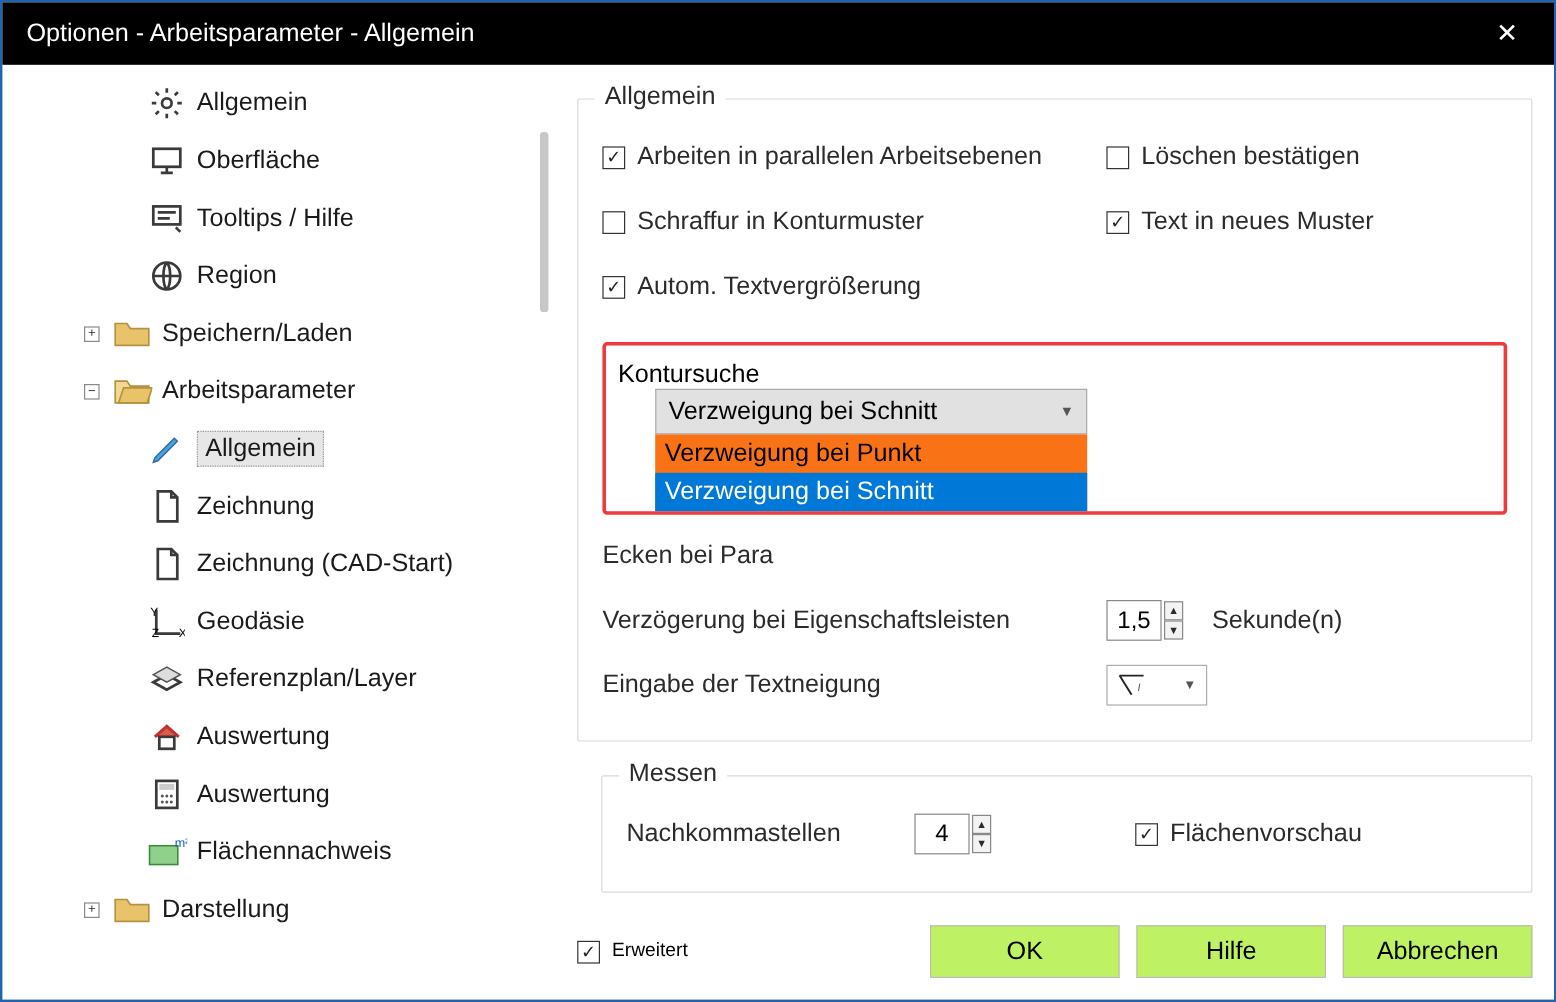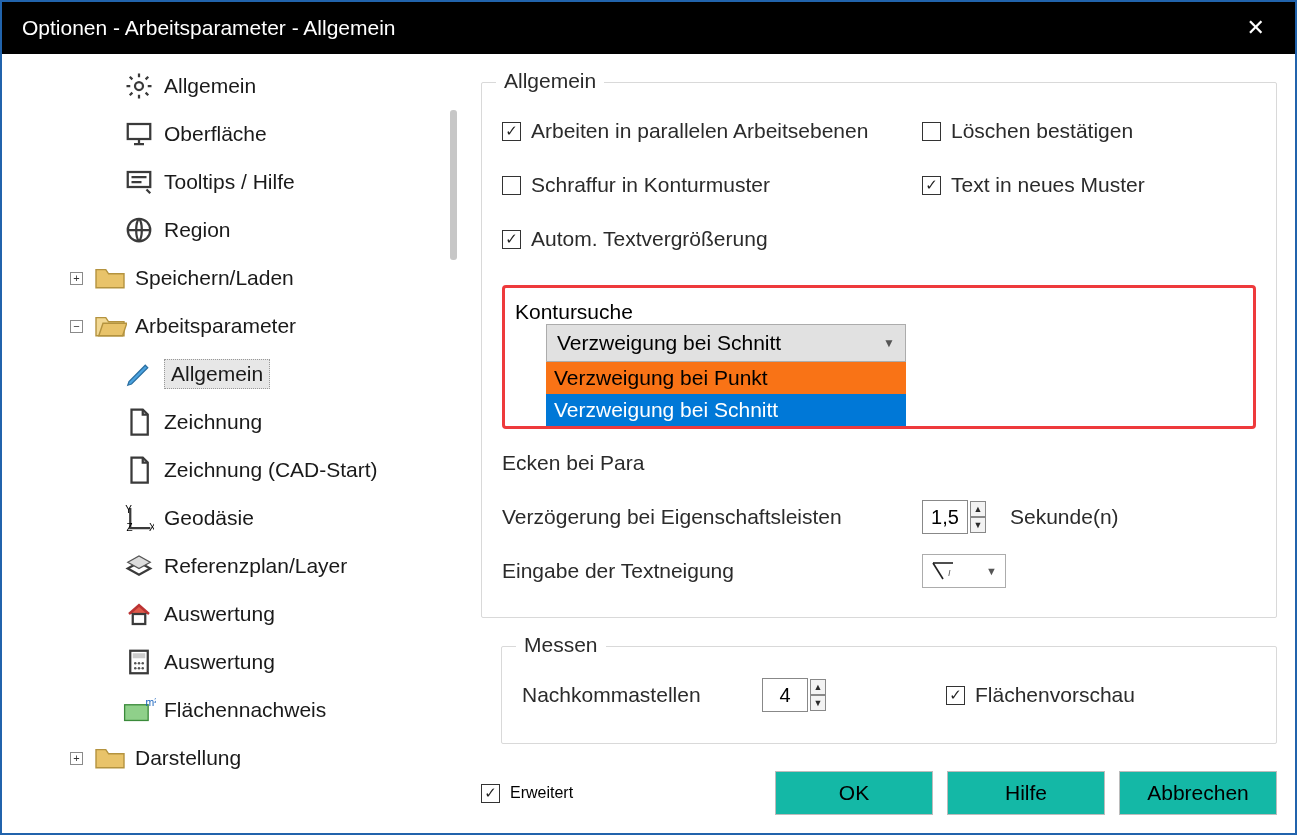--- a/index.html
+++ b/index.html
@@ -35,21 +35,21 @@
   .dd-list { background:#f97316; border-top:none; }
   .dd-item { height: 32px; display:flex; align-items:center; padding:0 8px; font-size:21px; cursor:pointer; }
   .dd-item.sel { background:#0078d7; color:#fff; }
   .num-field { display:flex; align-items:center; }
   .num-input { width: 46px; height: 34px; border:1px solid #888; text-align:center; font-size:20px; }
   .num-spin { display:flex; flex-direction:column; margin-left:2px; }
   .num-spin span { width:16px; height:16px; border:1px solid #888; font-size:9px; text-align:center; line-height:14px; cursor:pointer; background:#f3f3f3;}
   .slant-dd { width: 84px; height: 34px; border:1px solid #acacac; display:flex; align-items:center; justify-content:space-between; padding:0 8px; font-size:18px; background:#fff; cursor:pointer;}
   .footer { margin-top: auto; display:flex; align-items:center; padding: 18px 0 18px 0; gap: 14px; }
   .footer .spacer { flex:1; }
-  .btn { width: 158px; height: 44px; border:1px solid #bcbcbc; background:#14b8a6; font-size:21px; cursor:pointer; }
+  .btn { width: 158px; height: 44px; border:1px solid #bcbcbc; background:#bef264; font-size:21px; cursor:pointer; }
   svg { display:block; }
 </style>
 </head>
 <body>
 
 <div class="window">
   <div class="titlebar">
     <div class="title">Optionen - Arbeitsparameter - Allgemein</div>
     <div class="close">✕</div>
   </div>

